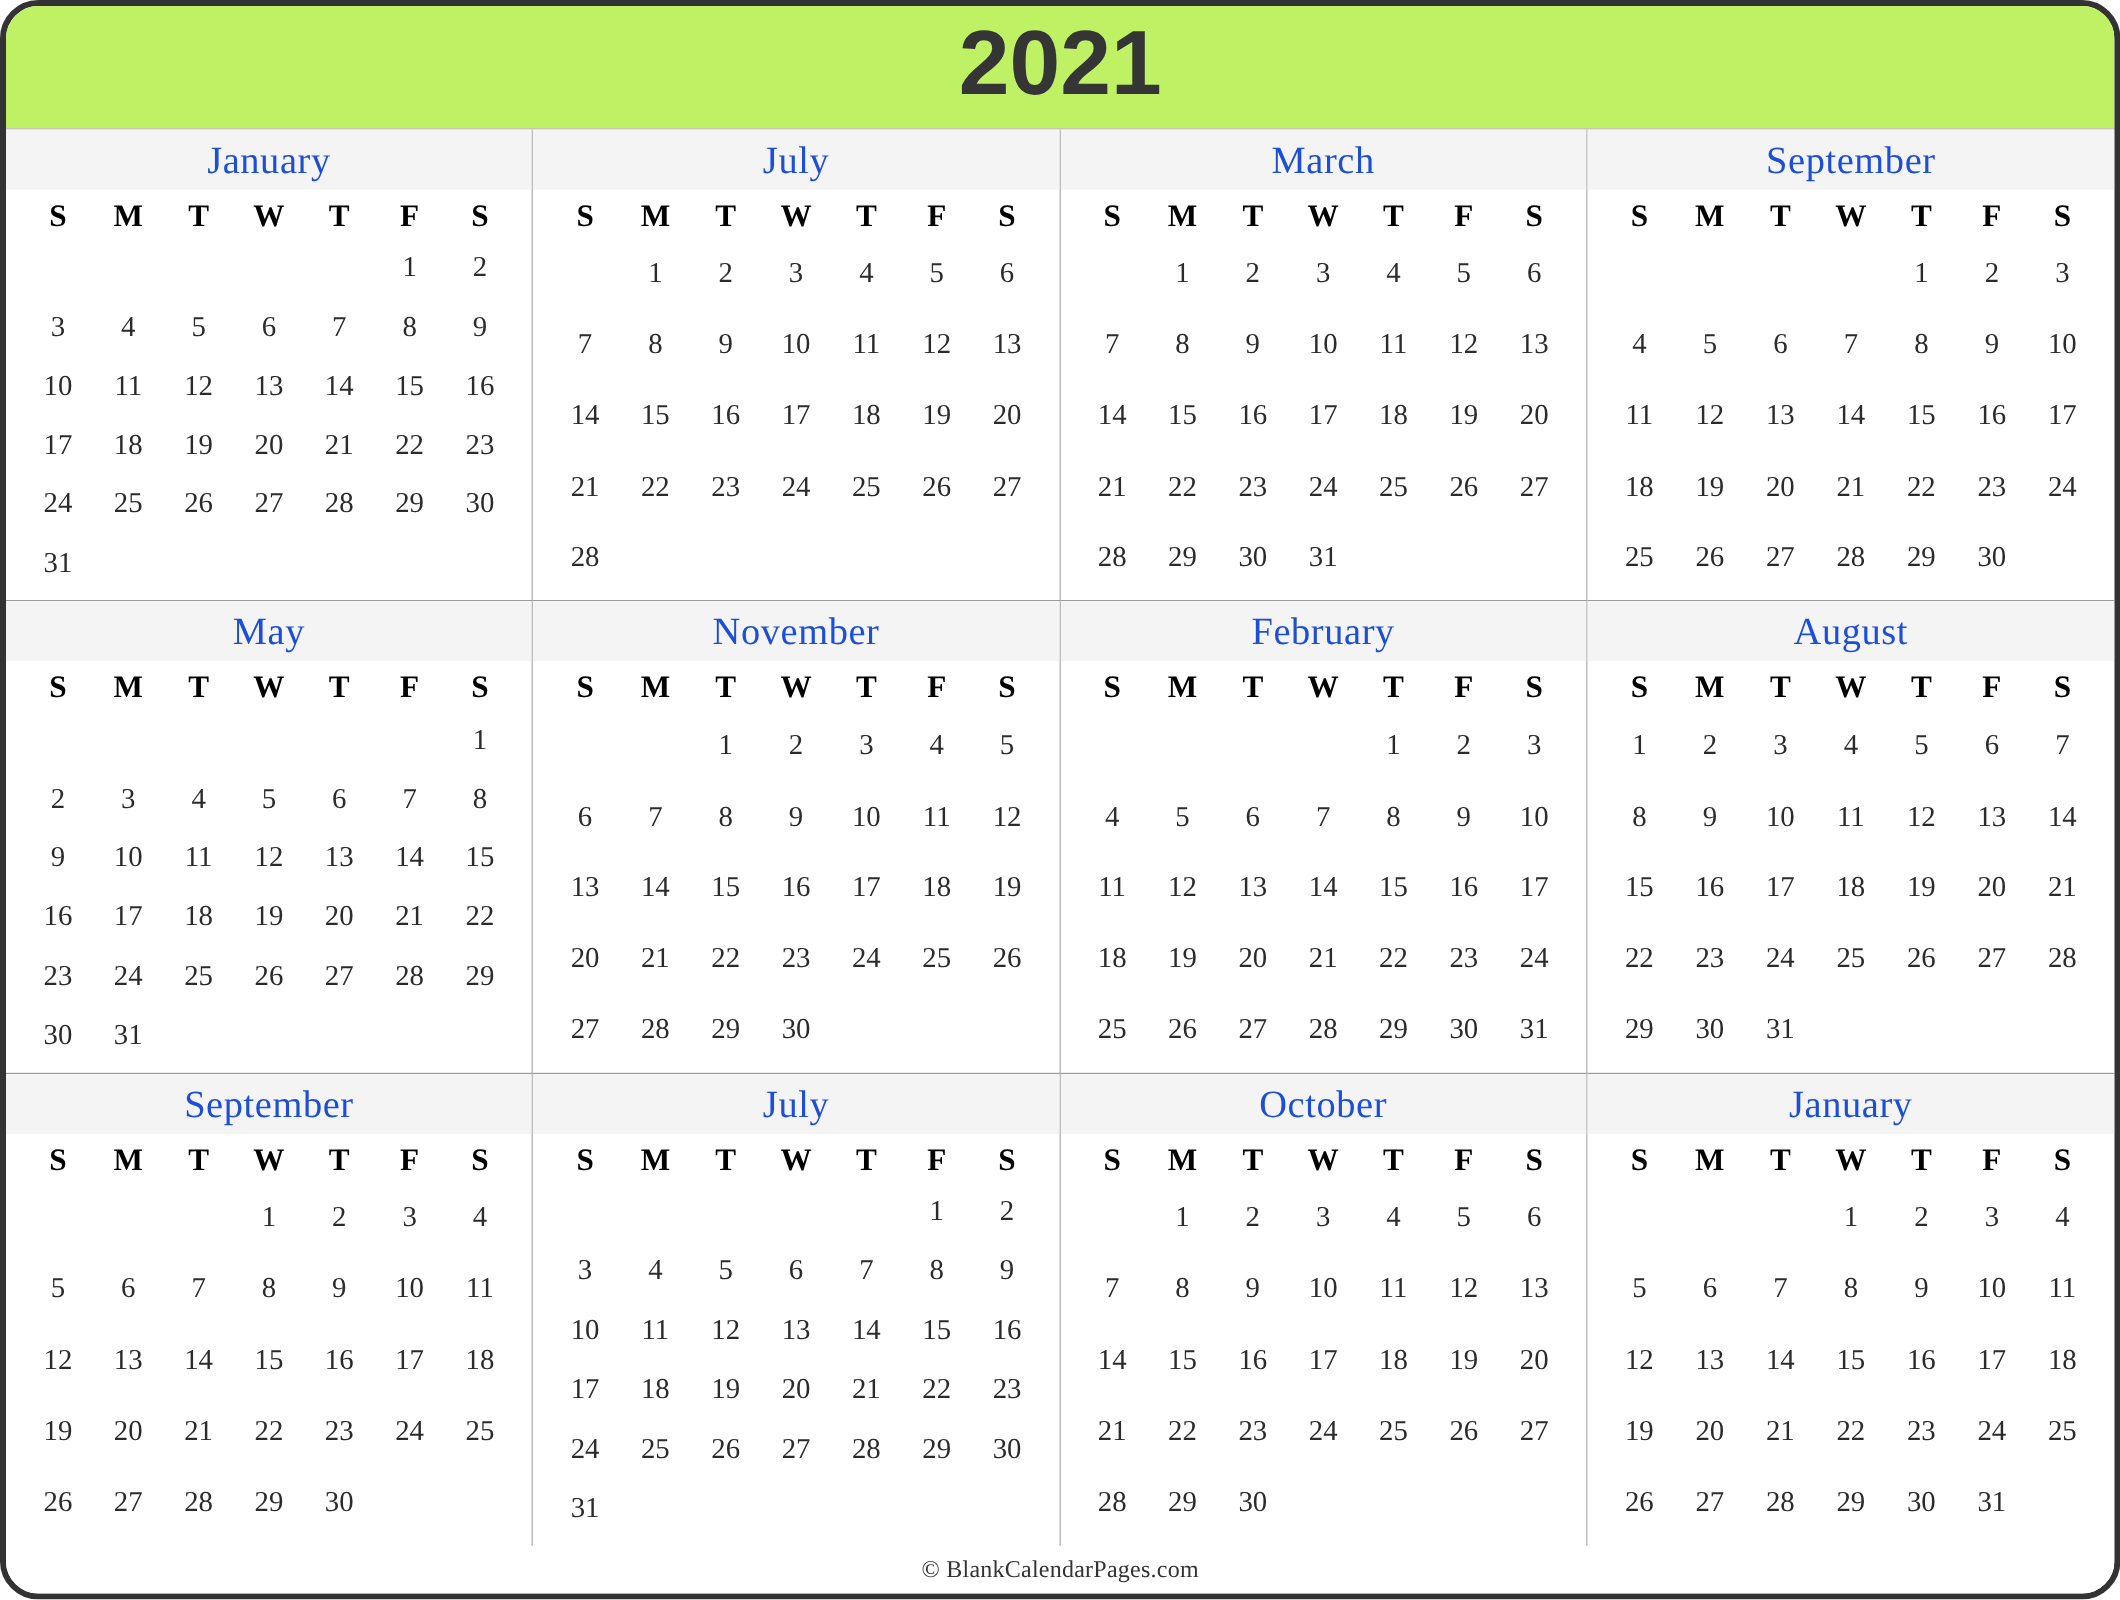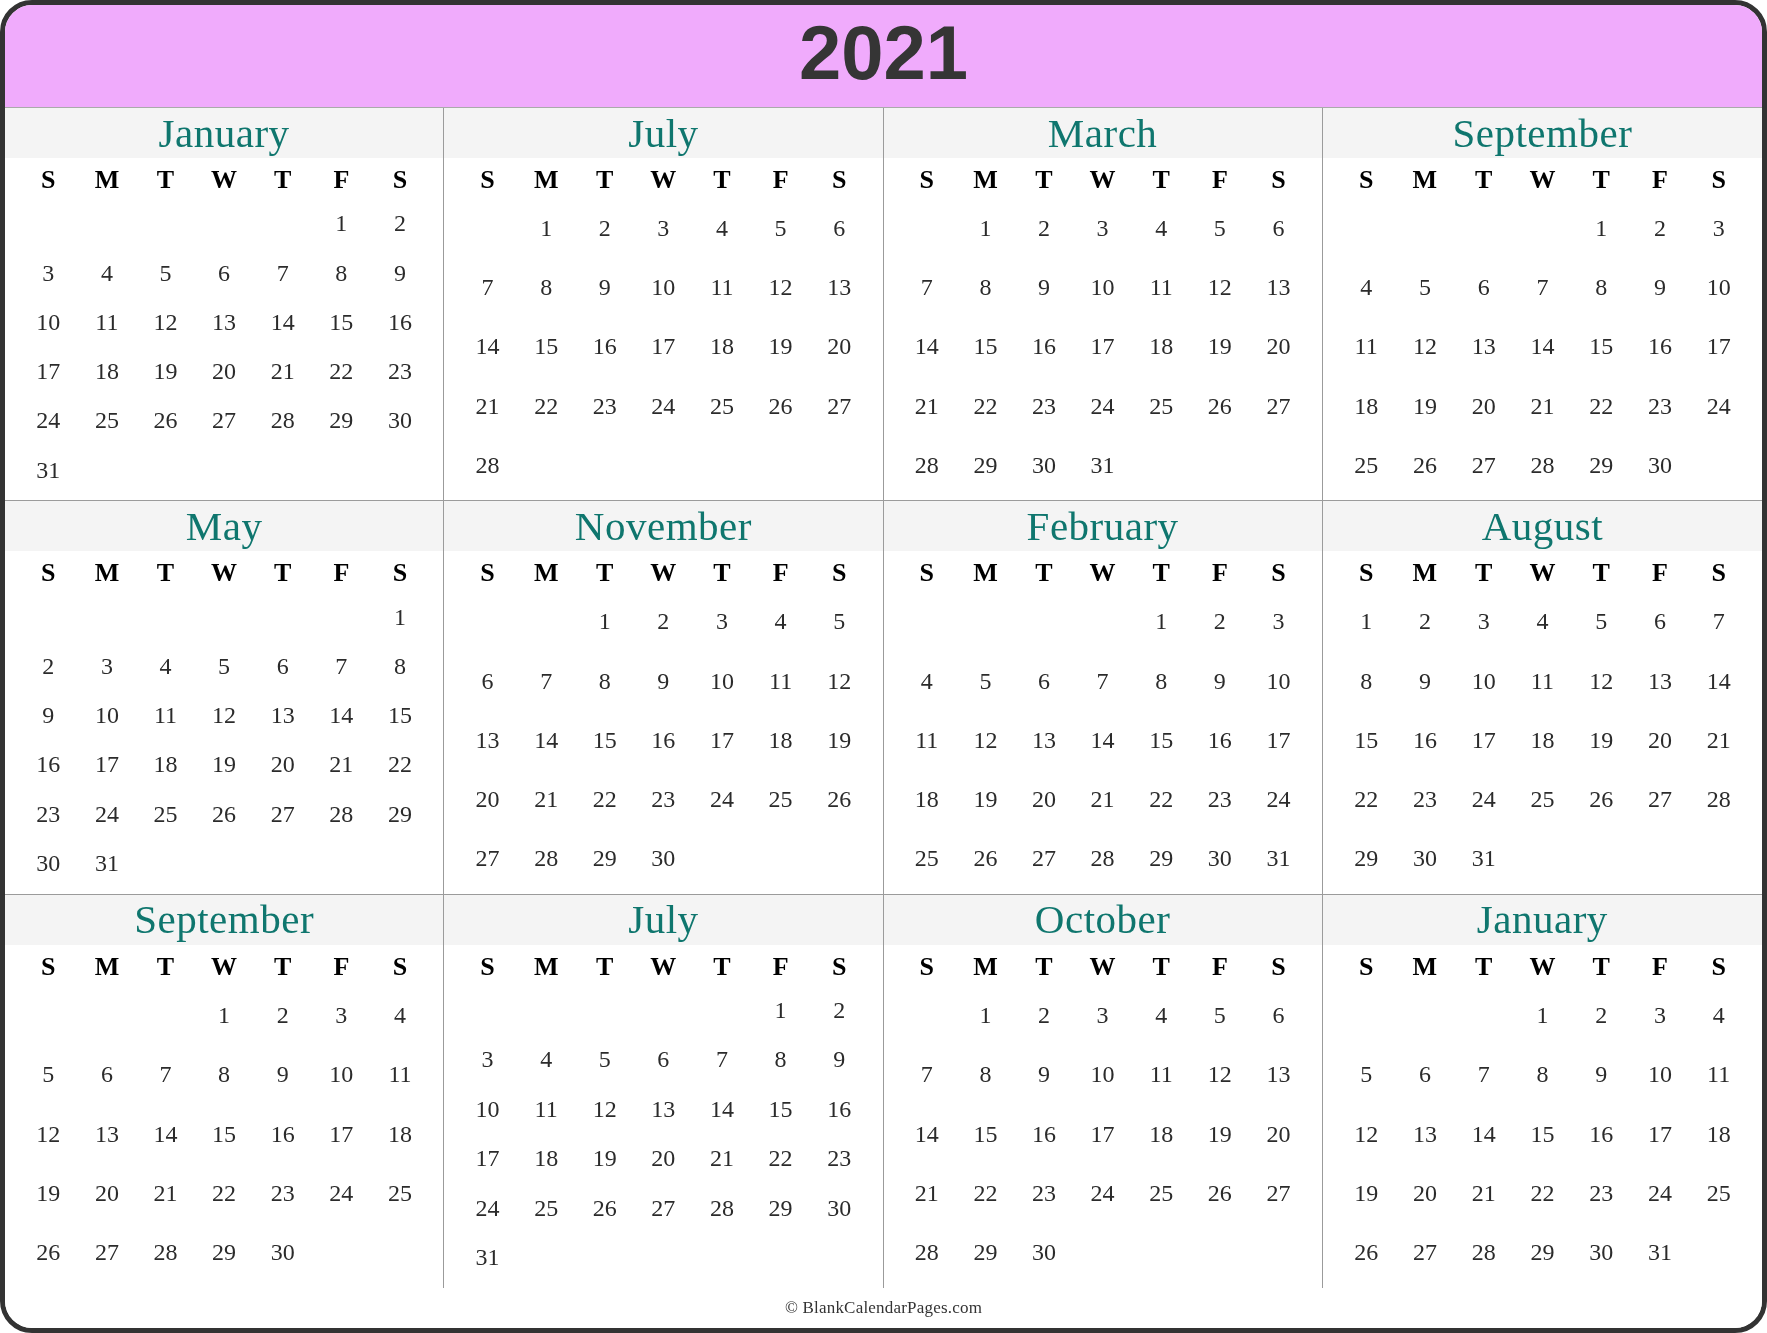--- a/index.html
+++ b/index.html
@@ -27,21 +27,21 @@
     flex-direction: column;
   }
 
   
   .title-bar {
     flex: 0 0 auto;
     height: 102px;
     display: flex;
     align-items: center;
     justify-content: center;
-    background: #f0abfc;
+    background: #bef264;
   }
   .year-title {
     font-family: "Liberation Sans", "DejaVu Sans", sans-serif;
     font-weight: bold;
     font-size: 76px;
     line-height: 1;
     color: #353535;
     letter-spacing: 0px;
     padding-bottom: 6px;
   }
@@ -72,22 +72,22 @@
     flex: 0 0 auto;
     height: 50px;
     background: #f4f4f4;
     display: flex;
     align-items: center;
     justify-content: center;
     box-sizing: border-box;
   }
   .month-name {
     font-family: "Liberation Serif", "DejaVu Serif", serif;
-    font-size: 41px;
-    color: #0f766e;
+    font-size: 32px;
+    color: #1d4ed8;
     font-weight: normal;
     line-height: 1;
     letter-spacing: 0.5px;
   }
 
   .weekday-row {
     flex: 0 0 auto;
     display: grid;
     grid-template-columns: repeat(7, 1fr);
     padding: 8px 14px 4px 14px;
@@ -126,21 +126,21 @@
   .footer {
     flex: 0 0 auto;
     height: 40px;
     display: flex;
     align-items: center;
     justify-content: center;
     background: #ffffff;
   }
   .footer-text {
     font-family: "Liberation Serif", "DejaVu Serif", serif;
-    font-size: 17px;
+    font-size: 20px;
     color: #333333;
     letter-spacing: 0.2px;
   }
 </style>
 </head>
 <body>
 
 <div class="page">
 
   <div class="title-bar">

